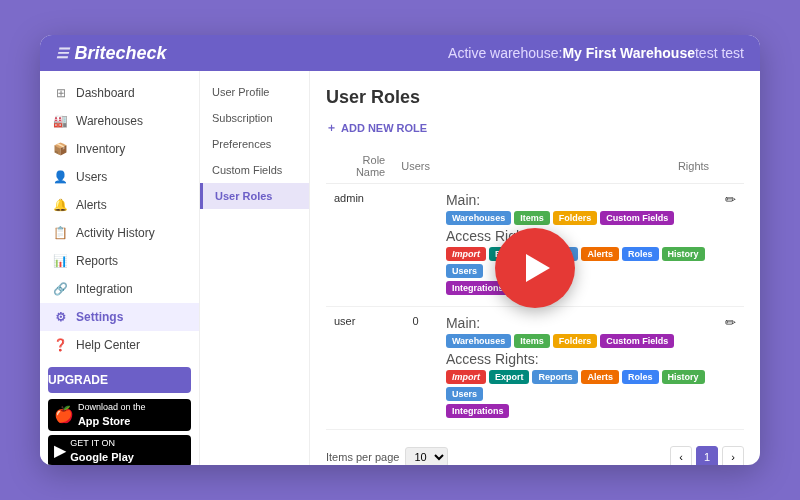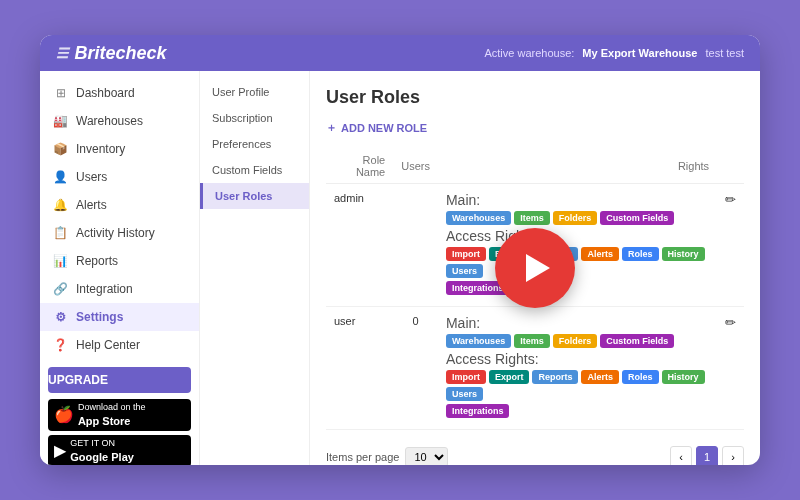--- a/index.html
+++ b/index.html
@@ -43,22 +43,22 @@
       gap: 6px;
     }
     .topbar-logo .menu-icon {
       font-size: 14px;
       color: #fff;
       opacity: 0.8;
     }
     .topbar-right {
       display: flex;
       align-items: center;
-      gap: 8px;
-      font-size: 11px;
+      gap: 0;
+      font-size: 14px;
       color: #e0d8ff;
     }
     .topbar-right .warehouse-link {
       color: #fff;
       font-weight: bold;
     }
     
     .main-layout {
       display: flex;
       flex: 1;
@@ -233,21 +233,21 @@
       padding: 2px 6px;
       border-radius: 3px;
       font-size: 9px;
       color: #fff;
       font-weight: bold;
     }
     .tag.blue { background: #4a90d9; }
     .tag.green { background: #4caf50; }
     .tag.yellow { background: #f0a500; }
     .tag.purple { background: #9c27b0; }
-    .tag.red { background: #e53935; }
+    .tag.red { background: #e53935; font-style: italic; }
     .tag.teal { background: #00897b; }
     .tag.orange { background: #ef6c00; }
     .tag.gray { background: #3b82f6; }
     
     .pagination-bar {
       display: flex;
       align-items: center;
       justify-content: space-between;
       margin-top: 16px;
       font-size: 11px;
@@ -319,21 +319,21 @@
 
 <div class="window">
 
   <div class="topbar">
     <div class="topbar-logo">
       <span class="menu-icon">☰</span>
       <span>Britecheck</span>
     </div>
     <div class="topbar-right">
       <span>Active warehouse:</span>
-      <span class="warehouse-link">My Export Warehouse</span>
+      <span class="warehouse-link">My First Warehouse</span>
       <span>test test</span>
     </div>
   </div>
 
   <div class="main-layout">
 
     <div class="sidebar">
       <div class="sidebar-item">
         <span class="icon">⊞</span>
         <span>Dashboard</span>

